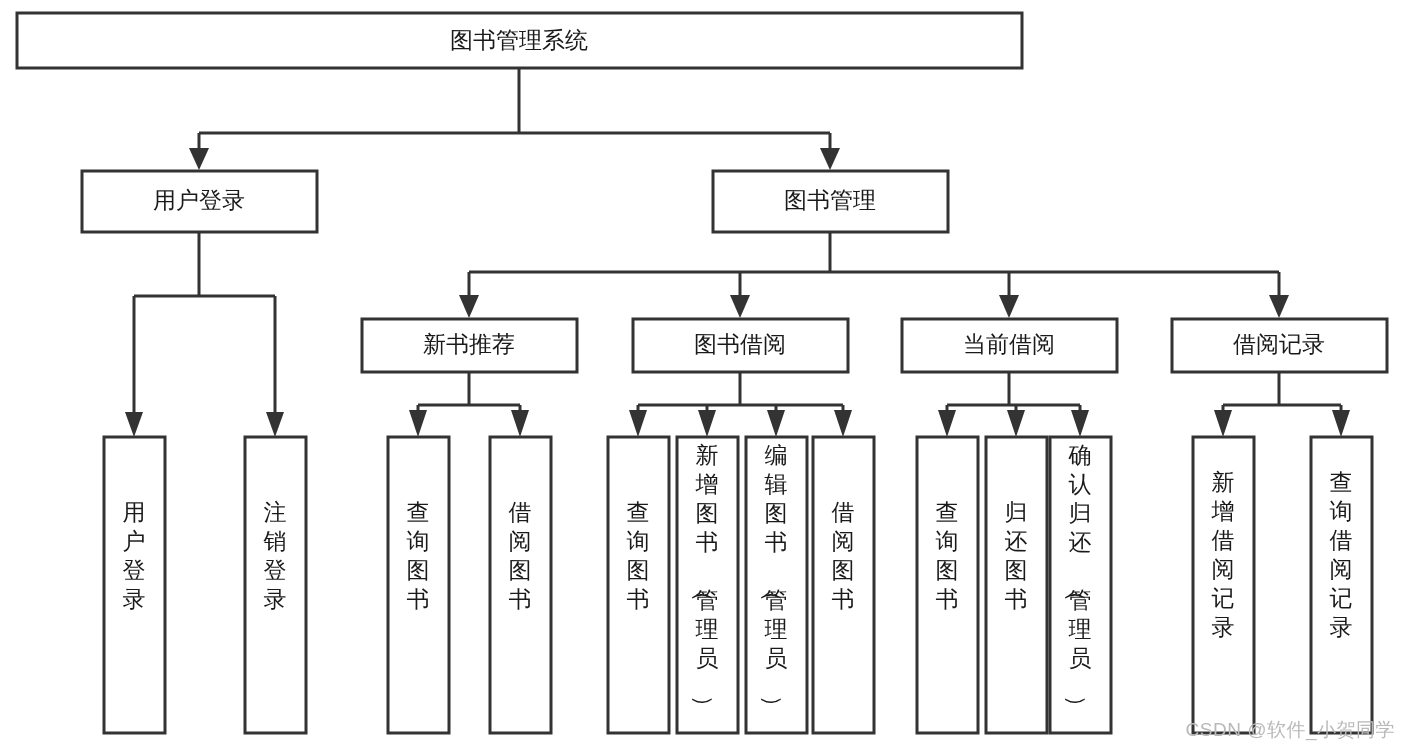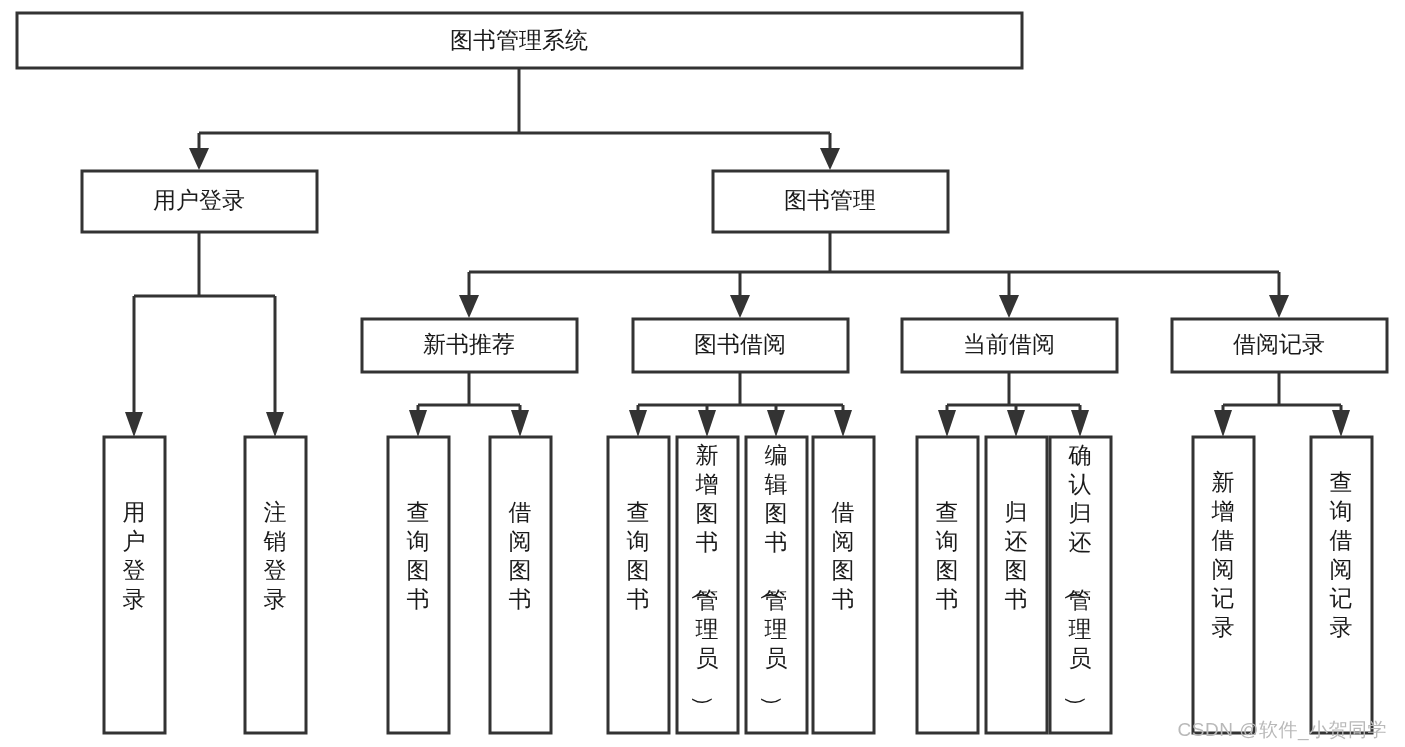--- a/index.html
+++ b/index.html
@@ -49,21 +49,21 @@
     dominant-baseline: middle;
   }
   .node-label-v {
     font-family: "Liberation Sans", "DejaVu Sans", sans-serif;
     font-size: 23px;
     fill: #1a1a1a;
     text-anchor: middle;
   }
   .watermark {
     position: absolute;
-    right: 18px;
+    right: 10px;
     bottom: 4px;
     font-family: "Liberation Sans", "DejaVu Sans", sans-serif;
     font-size: 19px;
     color: #b9b9b9;
     letter-spacing: 0.5px;
     white-space: nowrap;
     pointer-events: none;
   }
 </style>
 </head>

